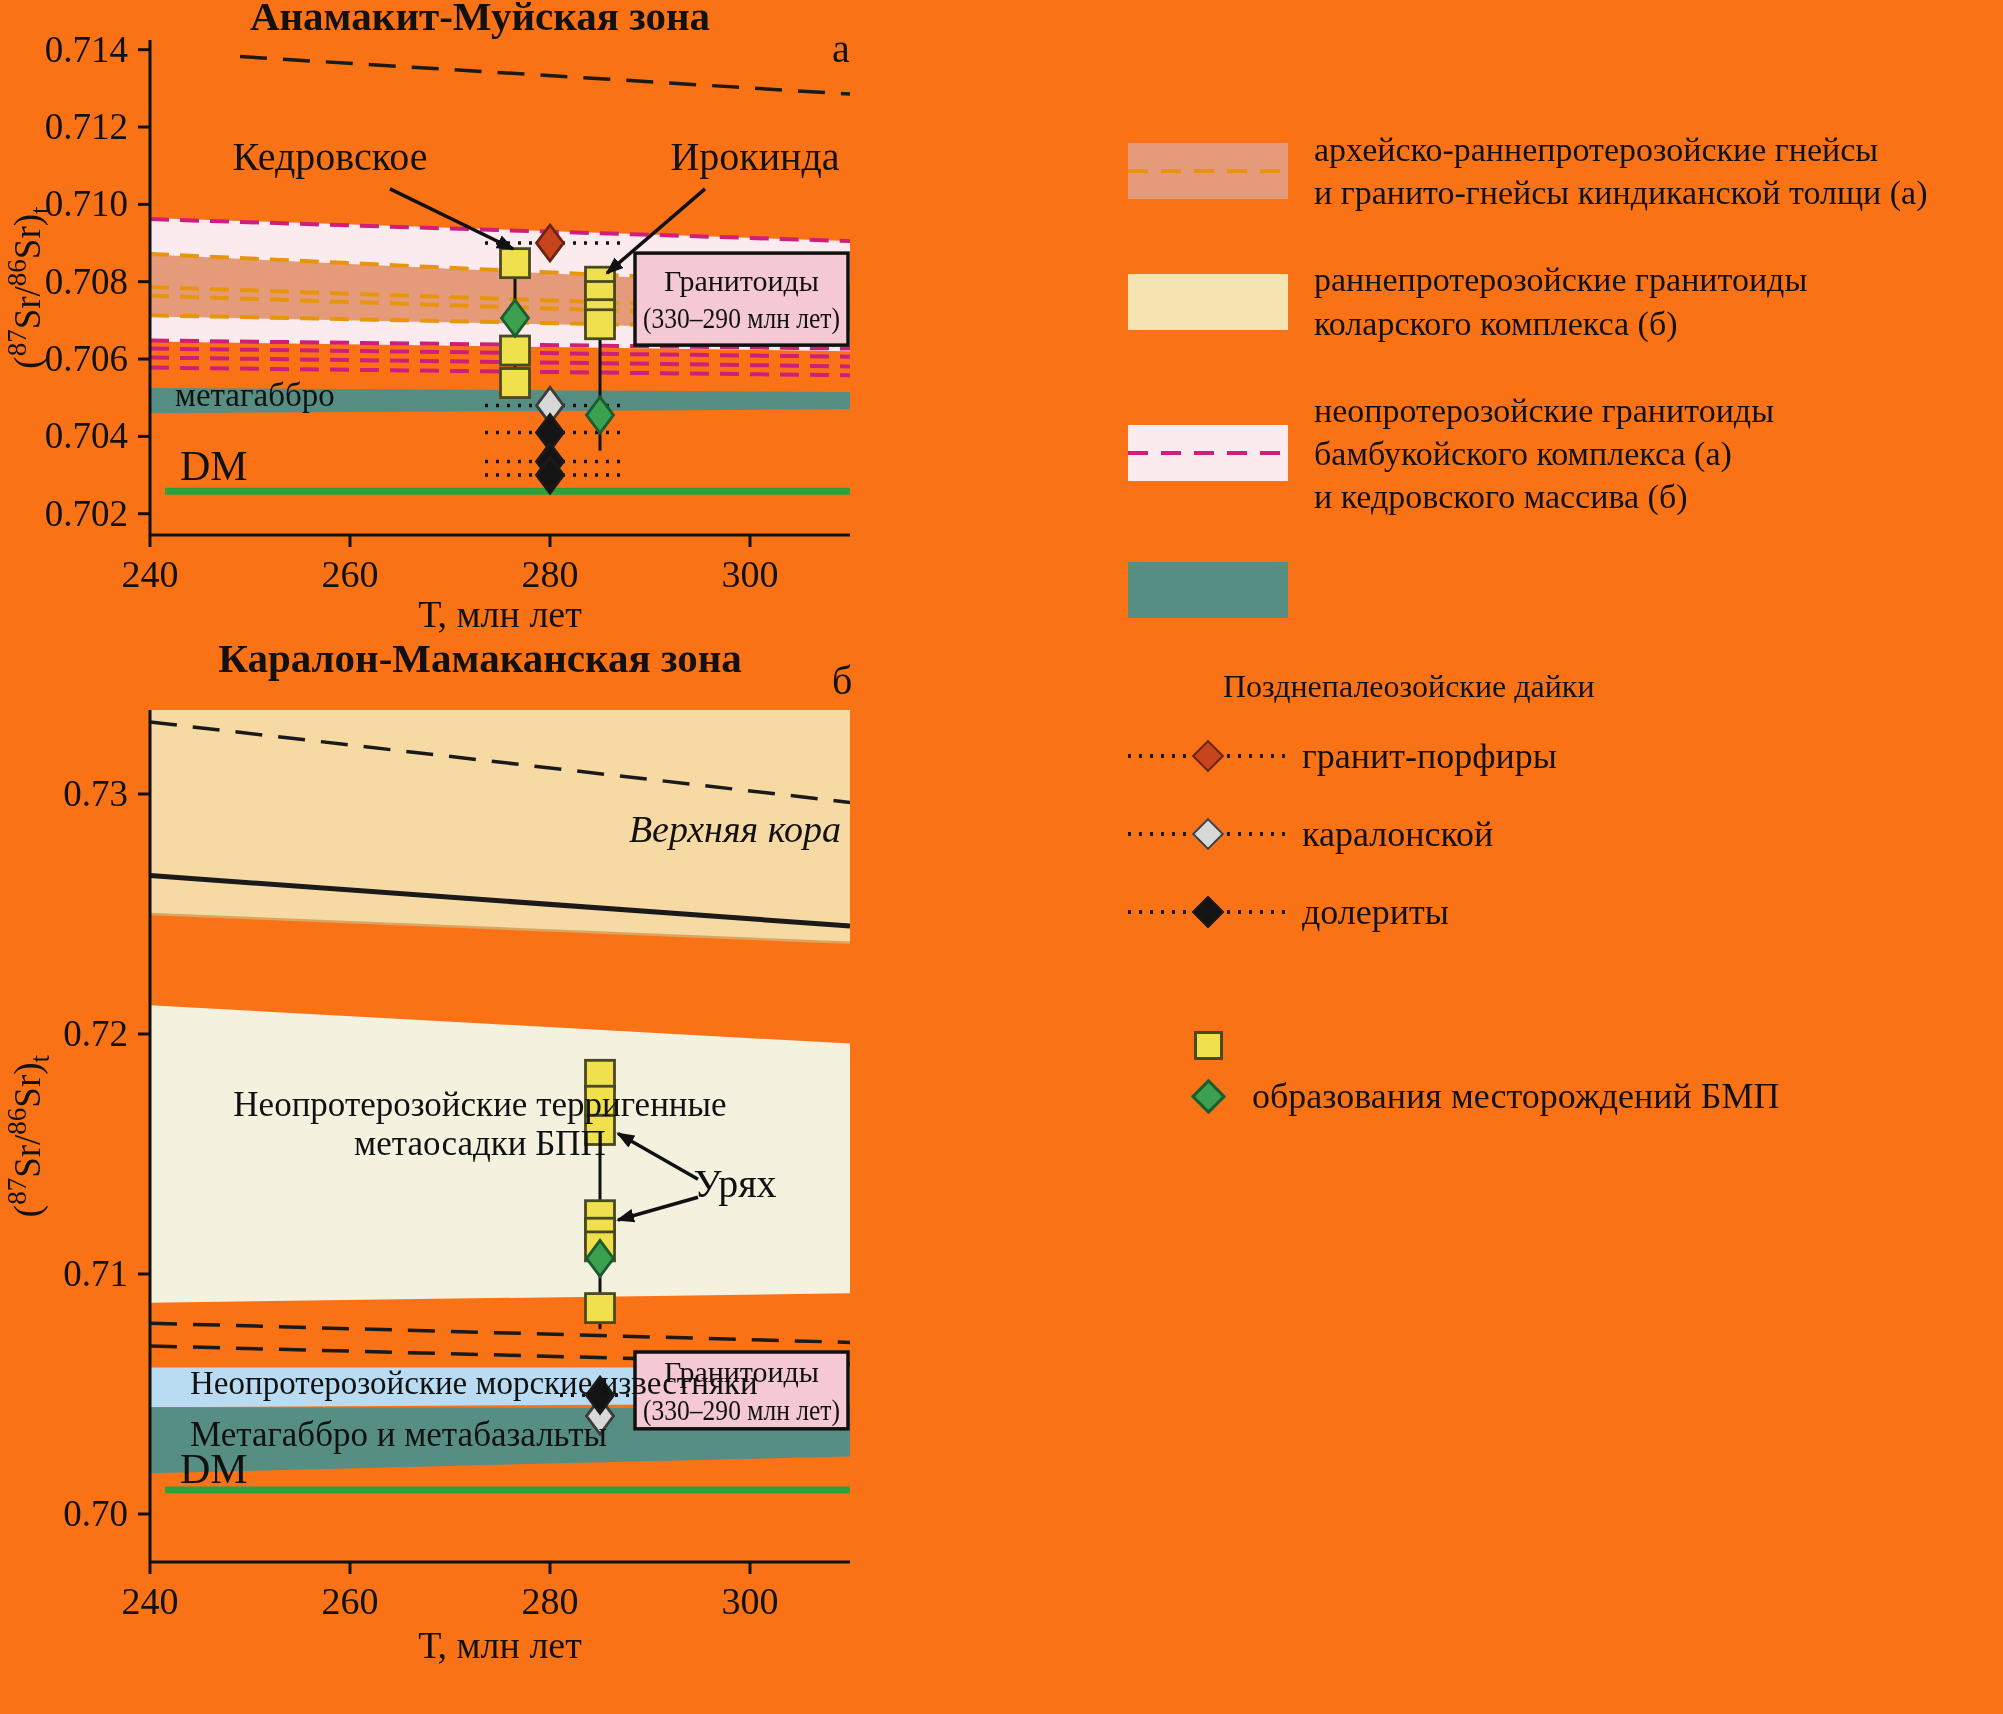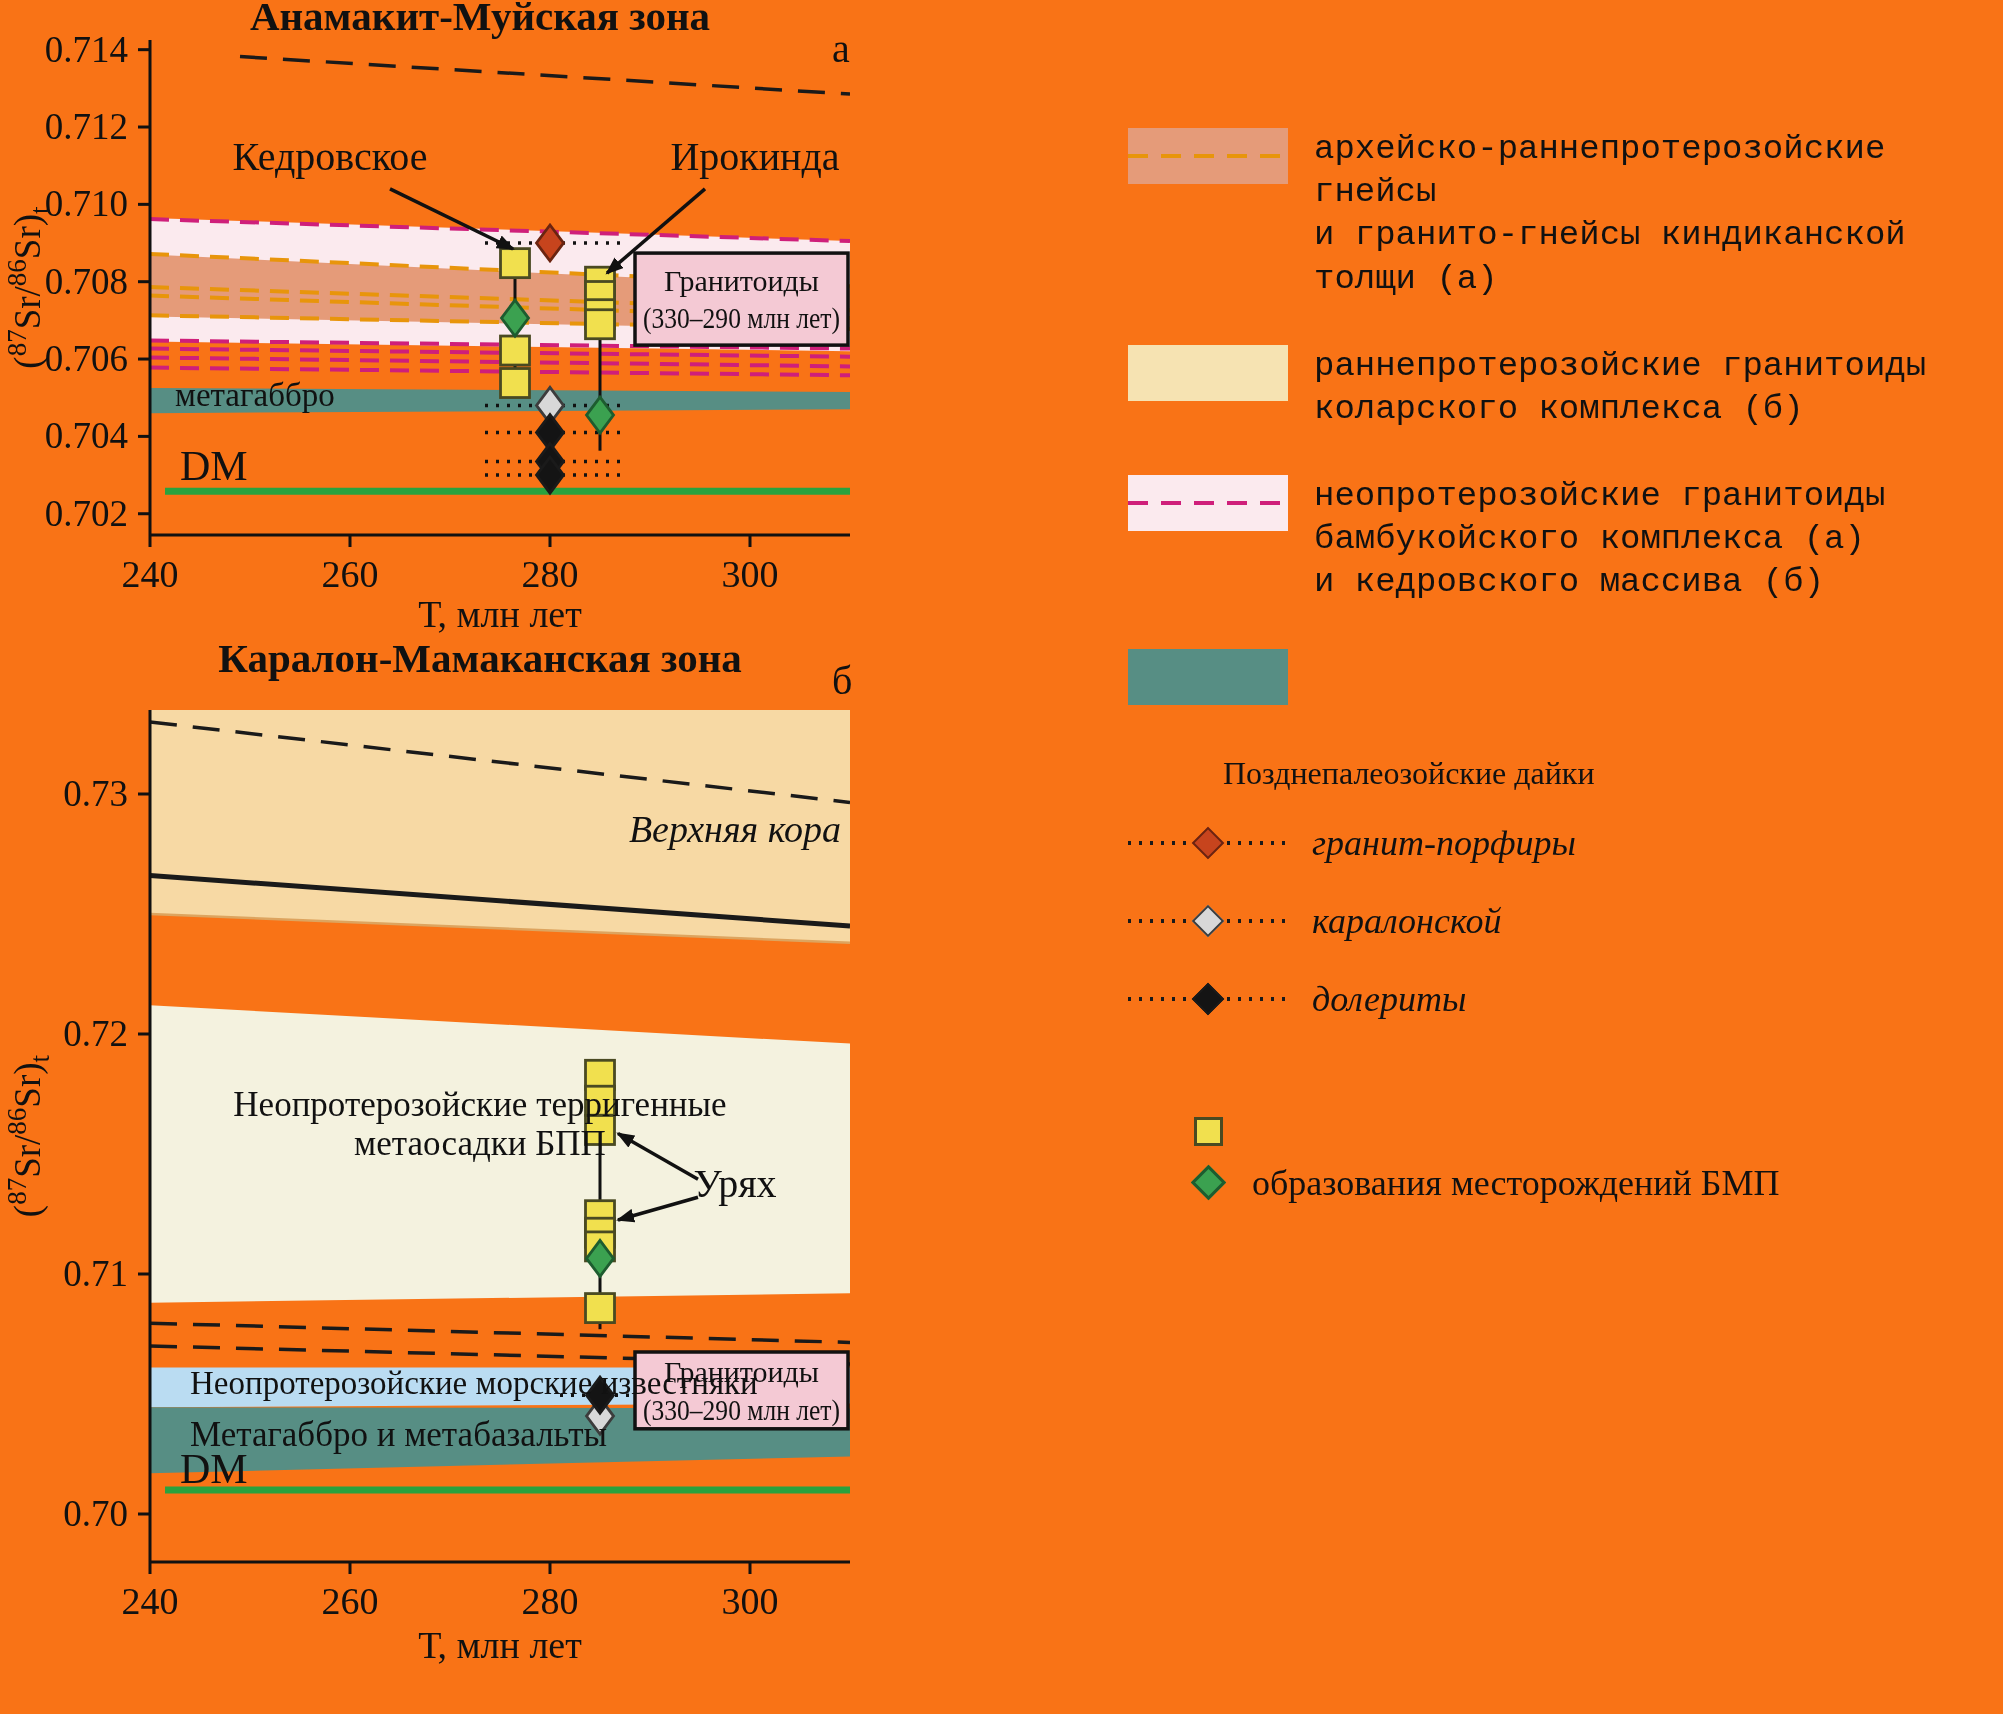--- a/index.html
+++ b/index.html
@@ -4,26 +4,26 @@
 <style>
   * { margin:0; padding:0; box-sizing:border-box; }
   html,body { background:#ffffff; }
   body { width:2003px; height:1714px; font-family:"Liberation Serif", serif; color:#111; }
   .figure { position:relative; width:2003px; height:1714px; overflow:hidden; background:#f97316; }
   svg.panel { position:absolute; left:0; }
   #panel-a { top:0; }
   #panel-b { top:640px; }
   svg text { font-family:"Liberation Serif", serif; fill:#111; }
   .legend { position:absolute; left:1128px; top:128px; width:875px; display:flex; flex-direction:column; }
-  .legend-row { display:flex; align-items:flex-start; gap:26px; margin-bottom:44px;font-family:Liberation Mono, monospace; }
+  .legend-row { display:flex; align-items:center; gap:26px; margin-bottom:44px; }
   .legend-swatch { width:160px; min-width:160px; height:56px; position:relative; display:flex; align-items:center; }
   .swatch-line { width:100%; height:4px; }
   .legend-label { font-size:34px; line-height:1.27; white-space:pre-line; }
   .dikes-title { font-size:32px; margin:6px 0 30px 95px; }
-  .dike-row { display:flex; align-items:center; gap:24px; margin-bottom:36px;font-style:italic; }
+  .dike-row { display:flex; align-items:center; gap:14px; margin-bottom:36px; }
   .dike-swatch { width:160px; min-width:160px; height:40px; position:relative; display:flex; align-items:center; }
   .lg-diamond { position:absolute; left:50%; top:50%; width:23px; height:23px; transform:translate(-50%,-50%) rotate(45deg); }
   .dike-label { font-size:36px; }
   .deposits { margin-top:58px; margin-left:62px; }
   .dep-row { display:flex; align-items:center; gap:26px; margin-bottom:12px; }
   .dep-marker { width:36px; min-width:36px; height:36px; display:flex; justify-content:center; align-items:center; }
   .dep-square { width:29px; height:29px; border:3px solid; }
   .dep-diamond { width:25px; height:25px; transform:rotate(45deg); border:3px solid; }
   .dep-label { font-size:36px; }
 </style>

